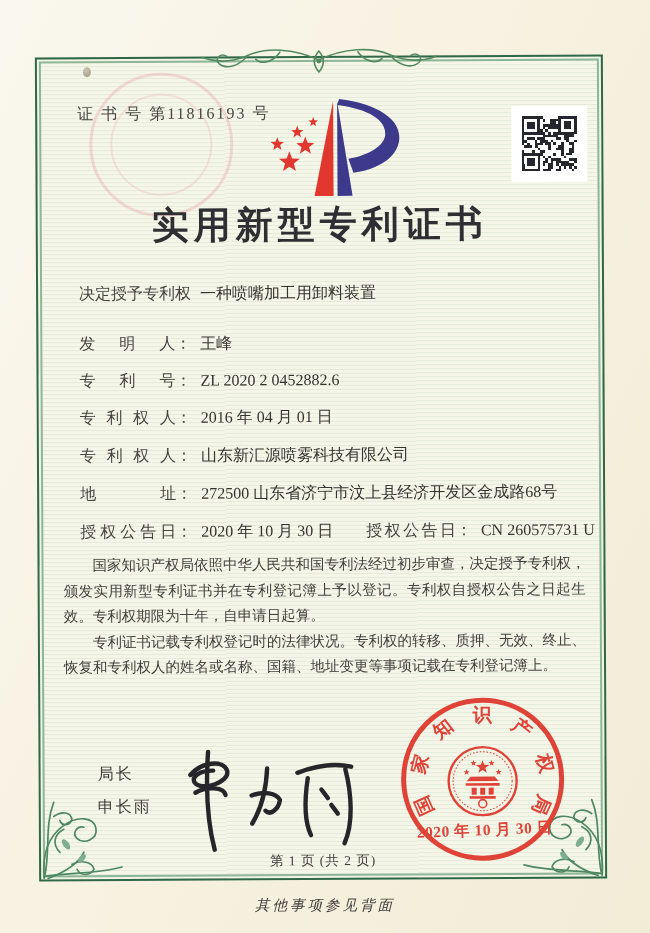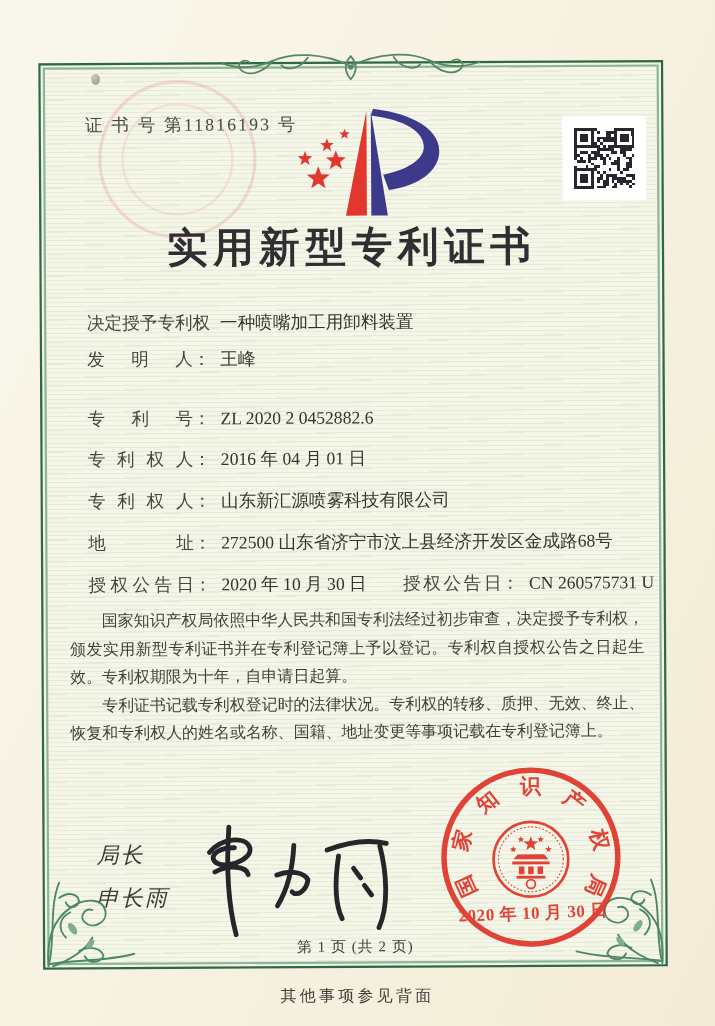--- a/index.html
+++ b/index.html
@@ -41,39 +41,39 @@
     font-size:37px;font-weight:bold;color:#2e2e33;letter-spacing:5px;z-index:3;
   }
   .fields{position:absolute;left:0;top:0;width:100%;z-index:3;}
   .field{position:absolute;left:41px;font-size:16px;color:#3c3b38;white-space:nowrap;}
   .field .lbl{
     display:inline-block;width:6em;text-align:justify;text-align-last:justify;
     vertical-align:bottom;color:#454440;
   }
   .field .colon{color:#454440;}
   .field .val{margin-left:9px;color:#34332f;}
-  .f1{top:225px}.f2{top:258px}.f3{top:312px}.f4{top:349px}.f5{top:387px}.f6{top:425px}.f7{top:463px}
+  .f1{top:225px}.f2{top:275px}.f3{top:312px}.f4{top:349px}.f5{top:387px}.f6{top:425px}.f7{top:463px}
   .field-right{position:absolute;left:286px;top:0;font-size:16px;white-space:nowrap;}
   .field-right .lbl{display:inline-block;width:5.6em;text-align:justify;text-align-last:justify;vertical-align:bottom;color:#454440;}
   .paras{
     position:absolute;left:24px;right:18px;top:494px;z-index:3;
     font-size:14.5px;line-height:25.5px;color:#403f3b;text-align:justify;
   }
   .paras p{margin:0;text-indent:2em;}
-  .signer{position:absolute;left:47px;top:705px;z-index:3;font-size:20px;color:#3c3b38;font-style:italic;}
+  .signer{position:absolute;left:57px;top:705px;z-index:3;font-size:16px;color:#3c3b38;}
   .signer div{margin-bottom:12px;letter-spacing:2px;}
   .signature{position:absolute;left:140px;top:682px;z-index:4;transform:rotate(-3deg);}
   .seal{position:absolute;left:358px;top:638px;z-index:5;opacity:.92;}
   .page-num{
     position:absolute;left:0;right:0;bottom:8px;text-align:center;
     font-size:13.5px;color:#3e3d39;z-index:3;letter-spacing:1px;
   }
   .back-note{
     position:absolute;left:0;right:0;top:896px;text-align:center;
-    font-size:14.5px;color:#3e3d39;letter-spacing:3px;
+    font-size:14.5px;color:#3e3d39;letter-spacing:3px;font-style:italic;
   }
   .orn{position:absolute;z-index:2;}
   .orn-top{left:50%;top:-13px;transform:translateX(-50%);}
   .orn-bl{left:-3px;bottom:-3px;}
   .orn-br{right:-3px;bottom:-3px;transform:scaleX(-1);}
 </style>
 </head>
 <body>
 
 <div>

